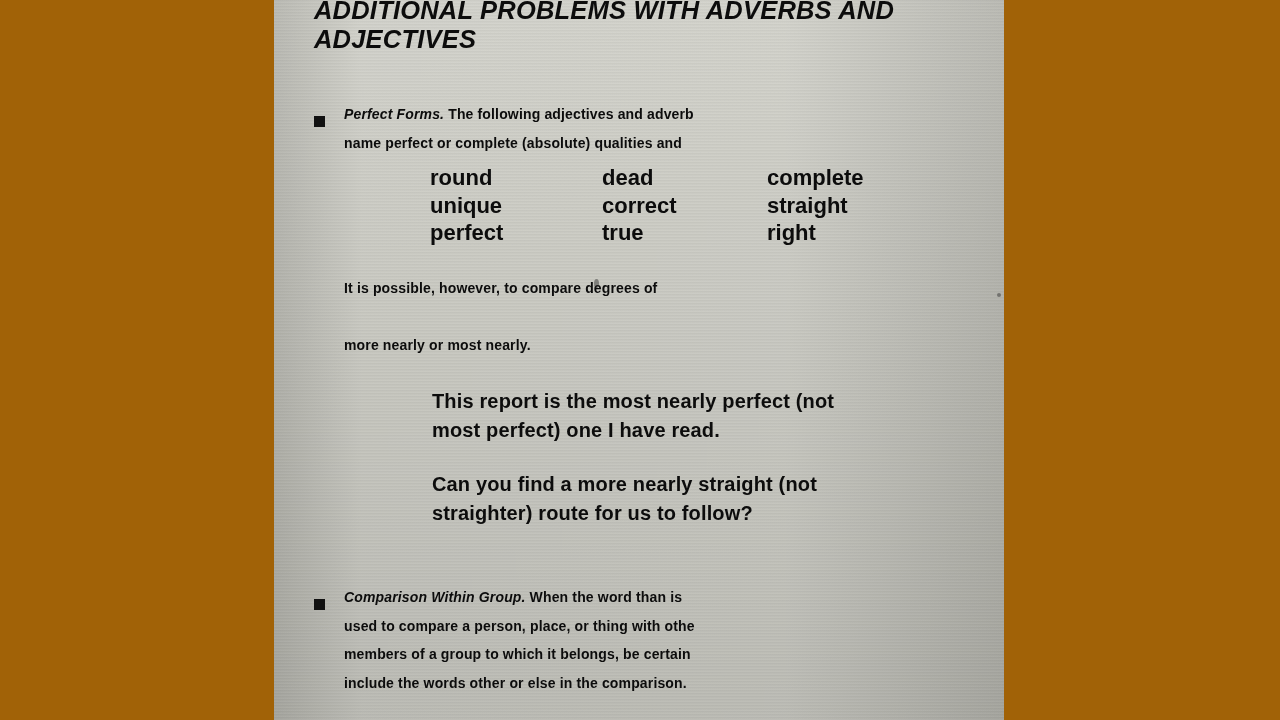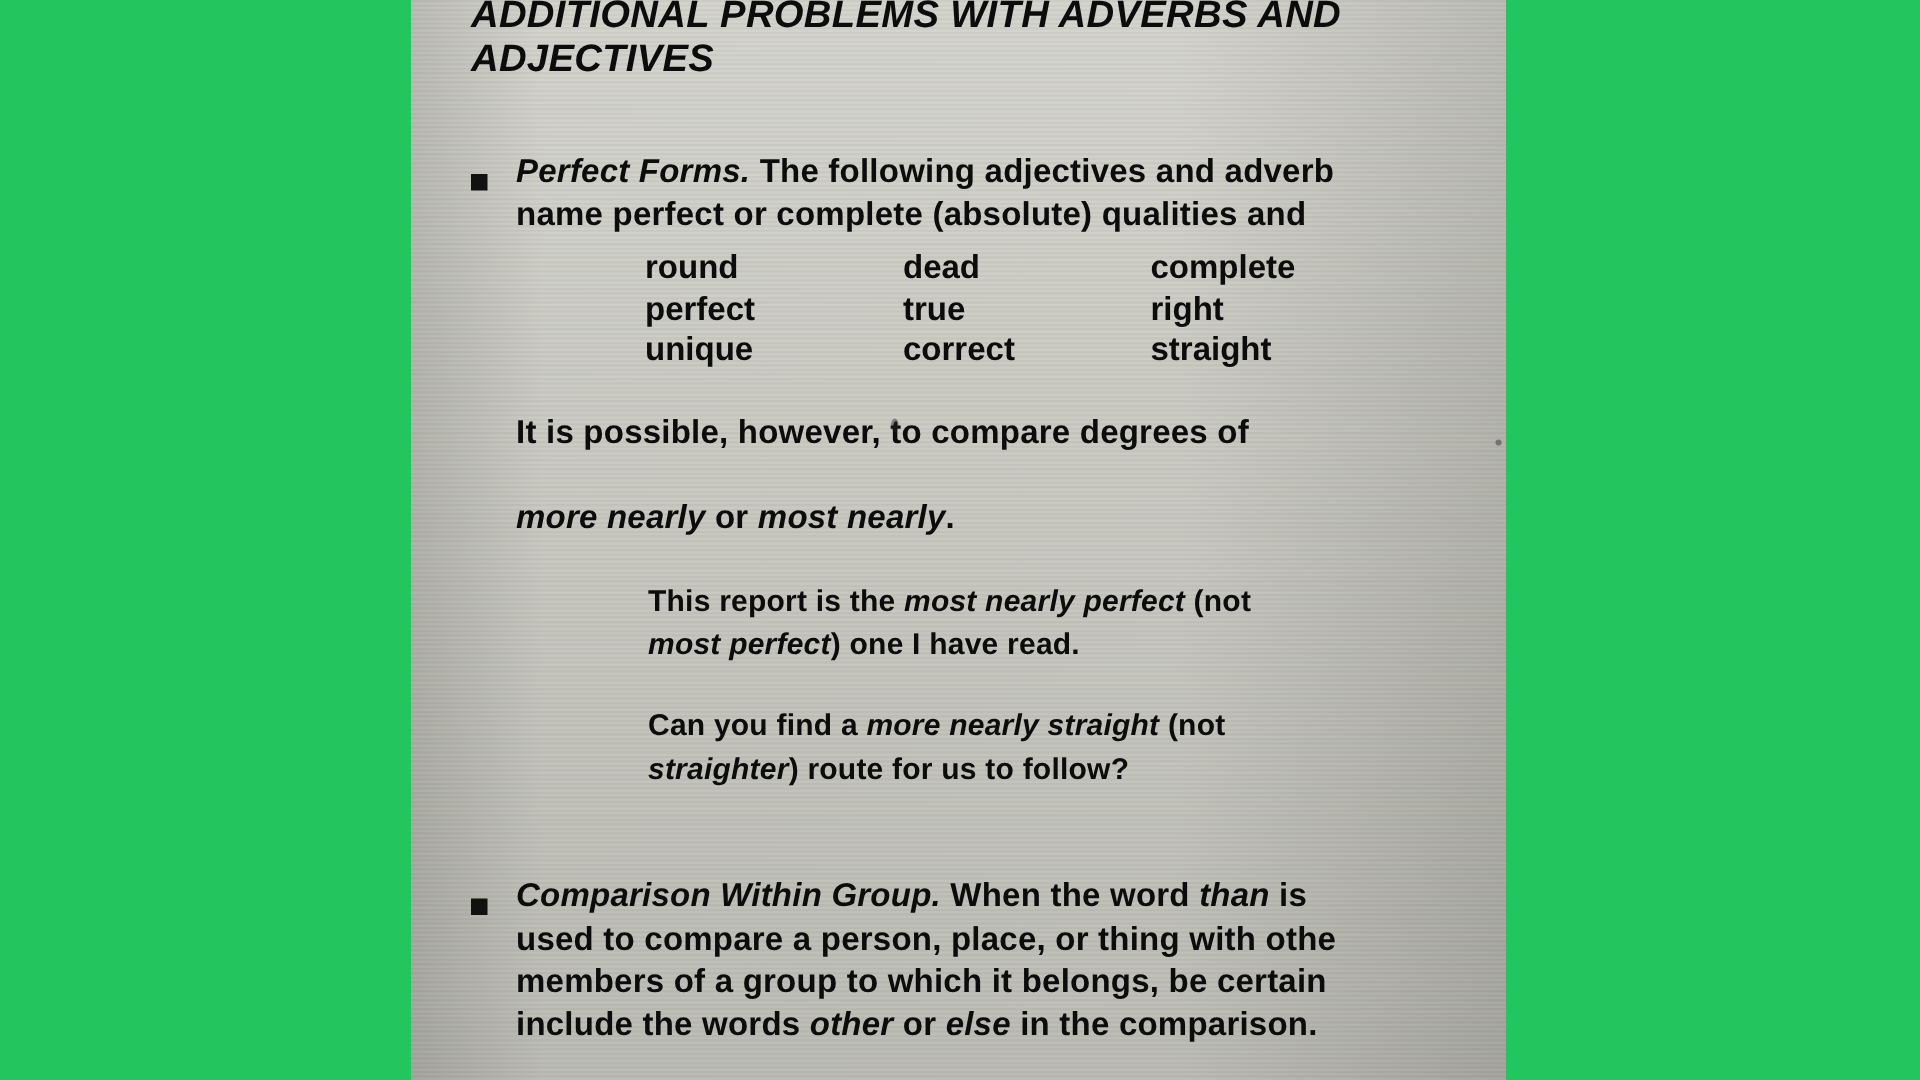--- a/index.html
+++ b/index.html
@@ -7,21 +7,21 @@
     padding: 0;
     background: #000;
     width: 1280px;
     height: 720px;
     overflow: hidden;
   }
   .screen {
     position: relative;
     width: 1280px;
     height: 720px;
-    background: #22c55e;
+    background: #a16207;
   }
   
   .page {
     position: absolute;
     left: 274px;
     top: 0px;
     width: 730px;
     height: 720px;
     background: #cdcdc5;
     background-image:
@@ -74,28 +74,27 @@
     background: #111;
     margin-top: 16px;
     margin-right: 19px;
     flex: 0 0 auto;
   }
   .bullet-body {
     flex: 1 1 auto;
   }
 
   .para {
-    font-size: 22px;
+    font-size: 14px;
     font-weight: bold;
     line-height: 28.5px;
     letter-spacing: 0.15px;
     margin: 0;
   }
   .para .it {
-    font-style: italic;
   }
   .lead {
     font-style: italic;
     font-weight: bold;
   }
 
   .block-1 { margin-top: 42px; }
 
   .word-table {
     margin: 7px 0 0 86px;
@@ -149,28 +148,28 @@
           <p class="para"><span class="lead">Perfect Forms.</span><span> The following adjectives and adverb</span><br><span>name perfect or complete (absolute) qualities and</span><br></p>
 
           <table class="word-table">
             <tbody>
                 <tr>
               <td class="c1">round</td>
               <td class="c2">dead</td>
               <td class="c3">complete</td>
             </tr>
             <tr>
+              <td class="c1">unique</td>
+              <td class="c2">correct</td>
+              <td class="c3">straight</td>
+            </tr>
+            <tr>
               <td class="c1">perfect</td>
               <td class="c2">true</td>
               <td class="c3">right</td>
-            </tr>
-            <tr>
-              <td class="c1">unique</td>
-              <td class="c2">correct</td>
-              <td class="c3">straight</td>
             </tr>
           </tbody>
             </table>
 
           <p class="para para-possible"><span>It is possible, however, to compare degrees of</span><br><br><span class="it">more nearly</span><span> or </span><span class="it">most nearly</span><span>.</span></p>
 
           <p class="para example example-1"><span>This report is the </span><span class="it">most nearly perfect</span><span> (not</span><br><span class="it">most perfect</span><span>) one I have read.</span></p>
 
           <p class="para example example-2"><span>Can you find a </span><span class="it">more nearly straight</span><span> (not</span><br><span class="it">straighter</span><span>) route for us to follow?</span></p>
         </div>

